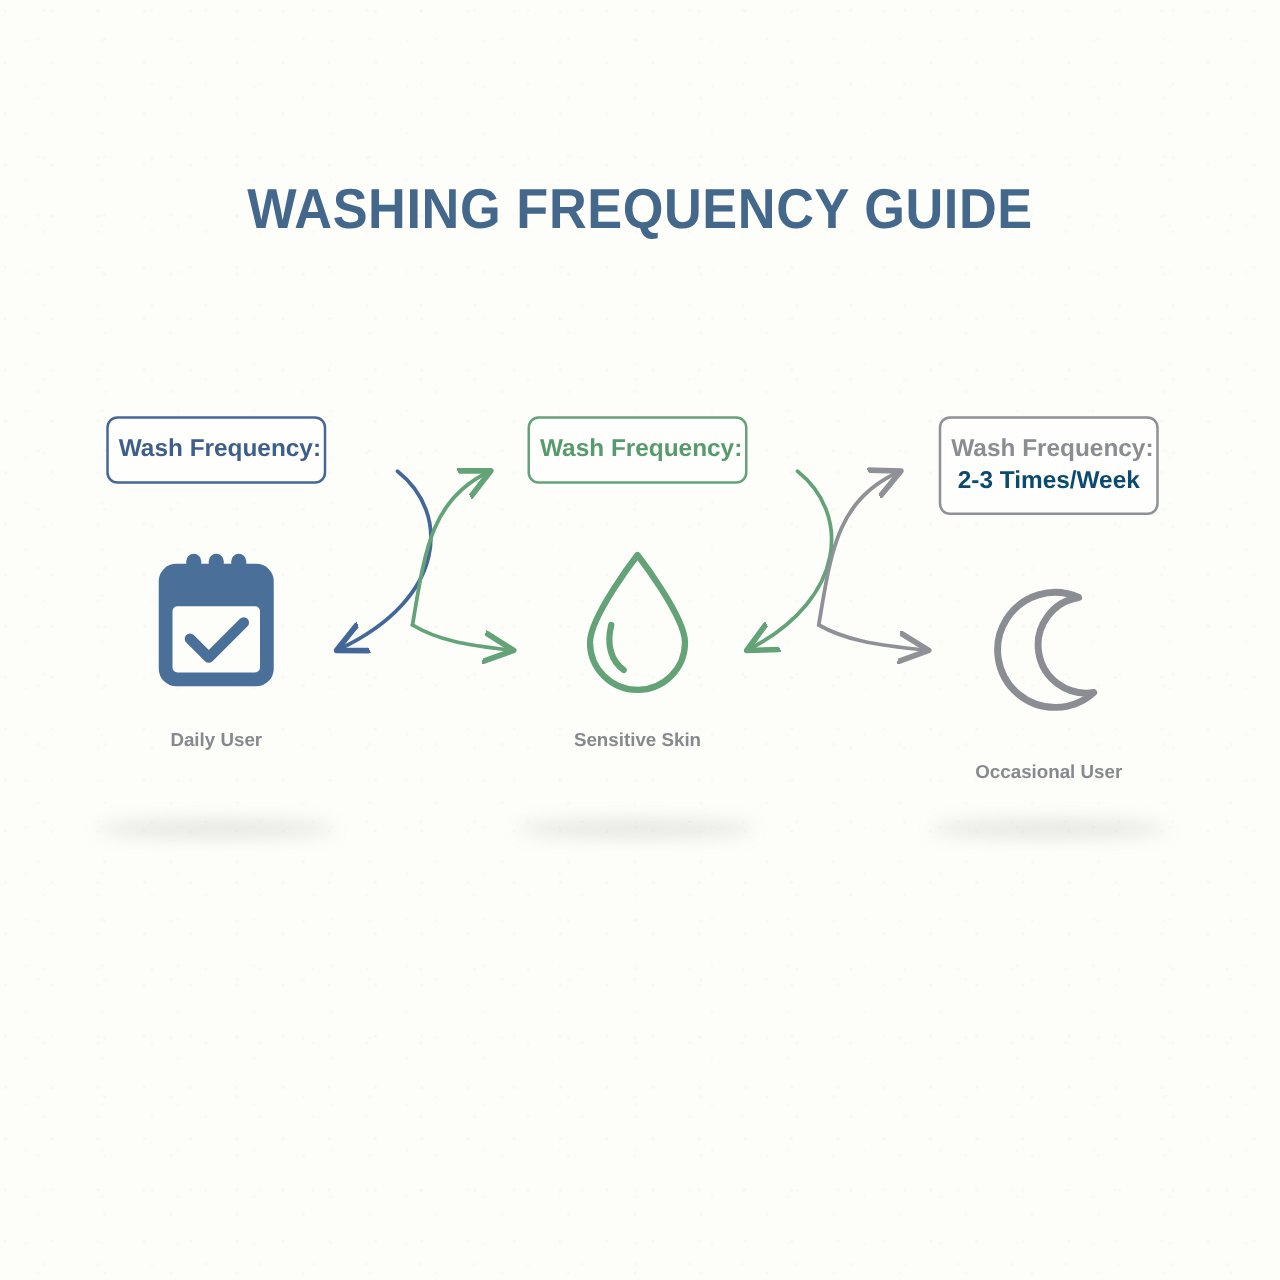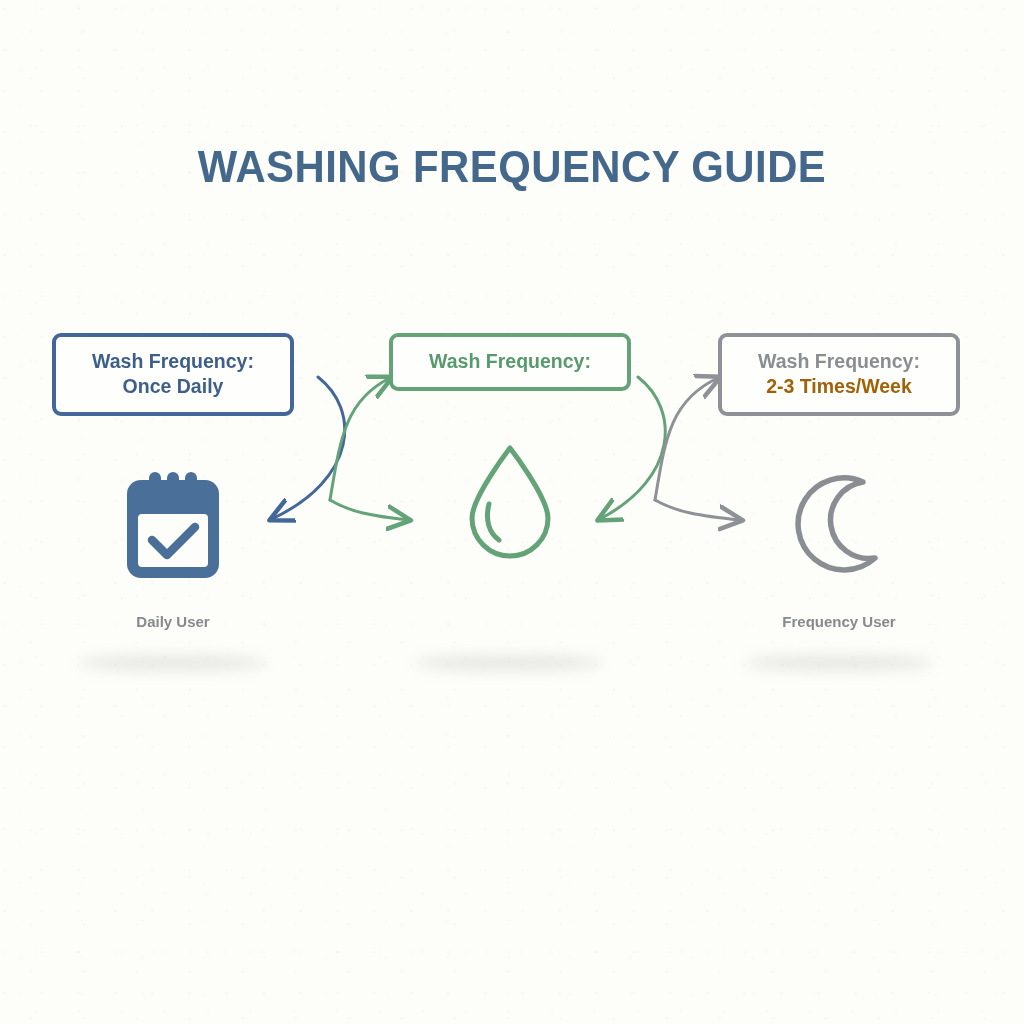--- a/index.html
+++ b/index.html
@@ -66,24 +66,24 @@
     position: absolute;
     top: 325px;
     width: 330px;
   }
   #col-0 { left: 8px; }
   #col-1 { left: 345px; }
   #col-2 { left: 674px; }
 
   .freq-card {
     box-sizing: border-box;
-    width: 242px;
+    width: 176px;
     margin: 8px auto 0 auto;
     padding: 12px 8px 13px 8px;
-    border: 4px solid #1d4ed8;
+    border: 2px solid #1d4ed8;
     border-radius: 9px;
     background: #fefefc;
     text-align: center;
     line-height: 1.28;
     font-size: 19.5px;
     font-weight: 700;
     color: #3f6089;
     font-family: "Liberation Sans Narrow", "Liberation Sans", sans-serif;
     position: relative;
     z-index: 3;
@@ -101,21 +101,21 @@
   #col-0 .freq-card { border-color: #44679a; }
   #col-0 .freq-card .line-1,
   #col-0 .freq-card .line-2 { color: #3d5f8a; }
 
   #col-1 .freq-card { border-color: #63a377; }
   #col-1 .freq-card .line-1,
   #col-1 .freq-card .line-2 { color: #579a6d; }
 
   #col-2 .freq-card { border-color: #8e9196; }
   #col-2 .freq-card .line-1 { color: #8a8d92; }
-  #col-2 .freq-card .line-2 { color: #a16207; }
+  #col-2 .freq-card .line-2 { color: #0c4a6e; }
 
   .icon-wrap {
     margin-top: 48px;
     height: 125px;
     display: flex;
     align-items: center;
     justify-content: center;
   }
 
   .persona-label {
@@ -178,21 +178,20 @@
   </svg>
 
   <div class="ground-shadow" id="shadow-0"></div>
   <div class="ground-shadow" id="shadow-1"></div>
   <div class="ground-shadow" id="shadow-2"></div>
 
   <div class="column" id="col-0">
 
     <div class="freq-card">
       <span class="line line-1">Wash Frequency:</span>
-      <span class="line line-2">Once Daily</span>
     </div>
 
     <div class="icon-wrap">
       <svg width="108" height="112" viewBox="0 0 108 112">
 
         <rect x="30" y="2" width="12" height="14" rx="6" fill="#4a6f99"></rect>
         <rect x="48" y="2" width="12" height="14" rx="6" fill="#4a6f99"></rect>
         <rect x="66" y="2" width="12" height="14" rx="6" fill="#4a6f99"></rect>
 
         <rect x="8" y="10" width="92" height="98" rx="14" fill="#4a6f99"></rect>
@@ -213,31 +212,32 @@
     </div>
 
     <div class="icon-wrap">
       <svg width="92" height="118" viewBox="0 0 92 118">
         <path d="M46 6 C 46 6 84 55 84 76 A 38 38 0 0 1 8 76 C 8 55 46 6 46 6 Z" fill="none" stroke="#63a377" stroke-width="5" stroke-linecap="round" stroke-linejoin="round"></path>
 
         <path d="M25 62 C 21 78 25 91 35 98" fill="none" stroke="#63a377" stroke-width="5" stroke-linecap="round"></path>
       </svg>
     </div>
 
+    <div class="persona-label">Sensitive Skin</div>
   </div>
 
   <div class="column" id="col-2">
 
     <div class="freq-card">
       <span class="line line-1">Wash Frequency:</span>
       <span class="line line-2">2-3 Times/Week</span>
     </div>
 
     <div class="icon-wrap">
       <svg width="104" height="112" viewBox="0 0 104 112">
         <path d="M76 12 A 46 46 0 1 0 88 88 A 38 38 0 1 1 76 12 Z" fill="none" stroke="#8a8d92" stroke-width="5.5" stroke-linecap="round" stroke-linejoin="round"></path>
       </svg>
     </div>
 
-    <div class="persona-label">Frequency User</div>
+    <div class="persona-label">Occasional User</div>
   </div>
 
 </div>
 
 </body></html>

